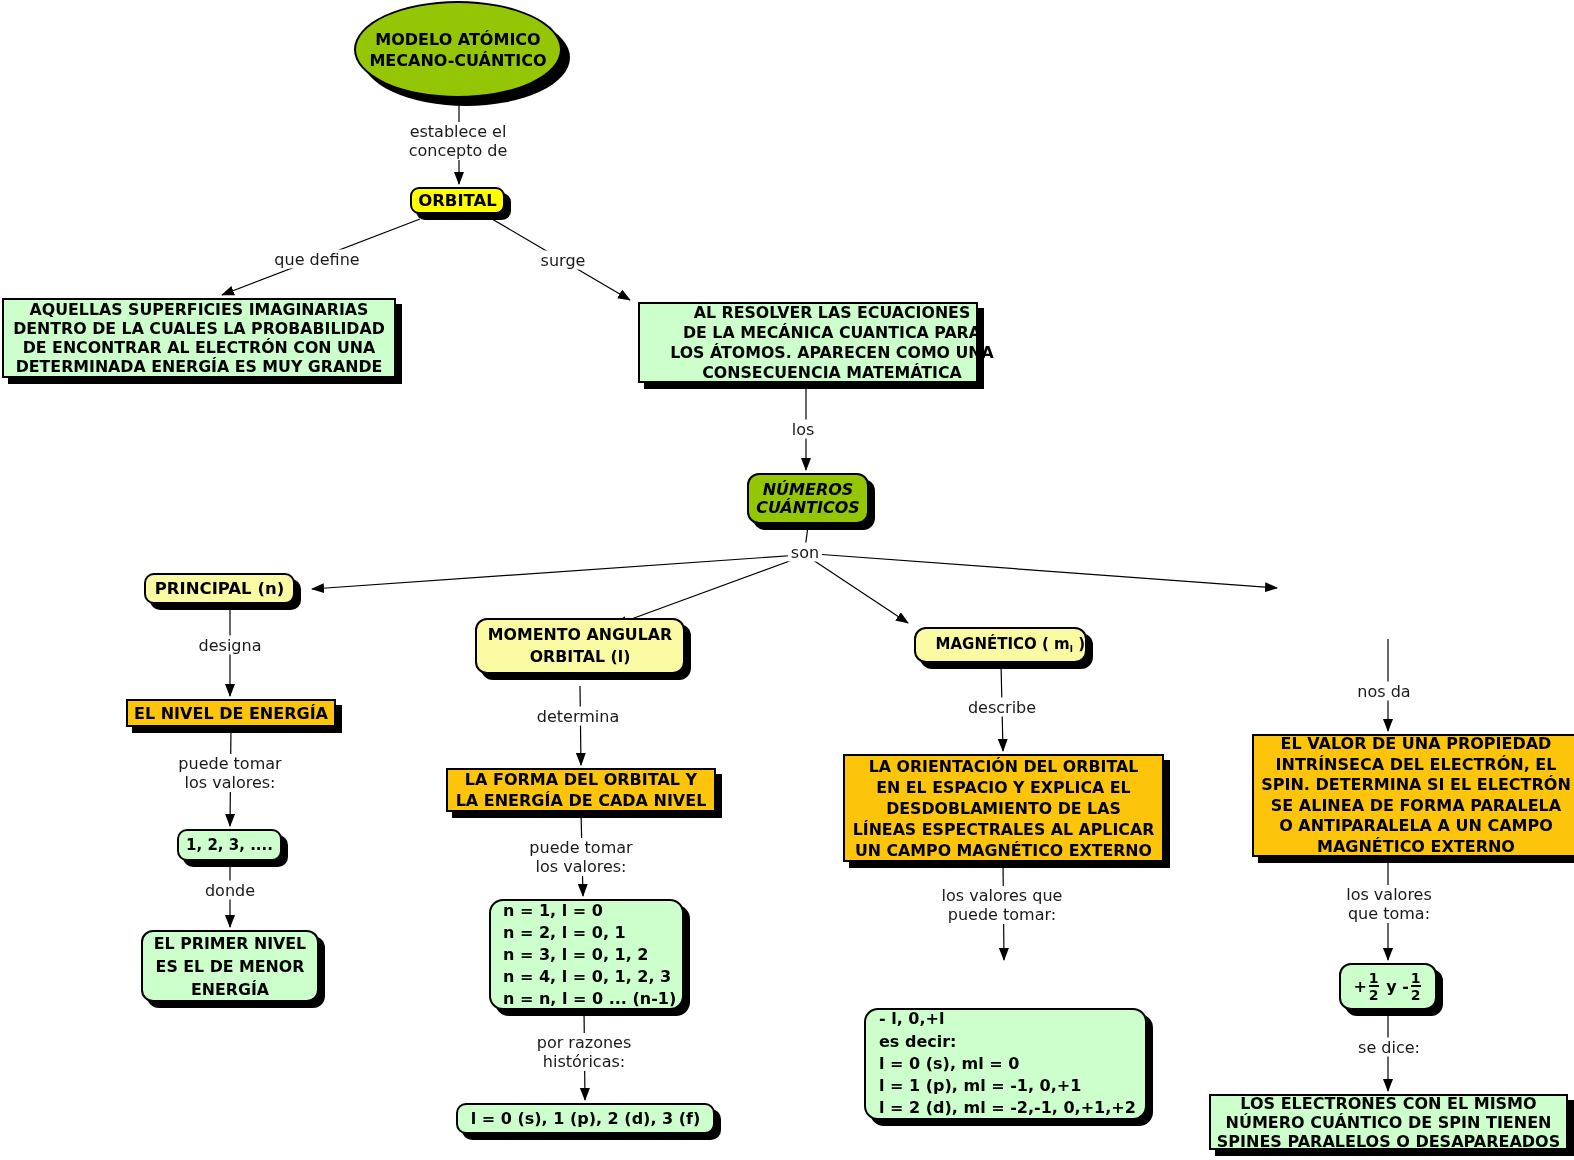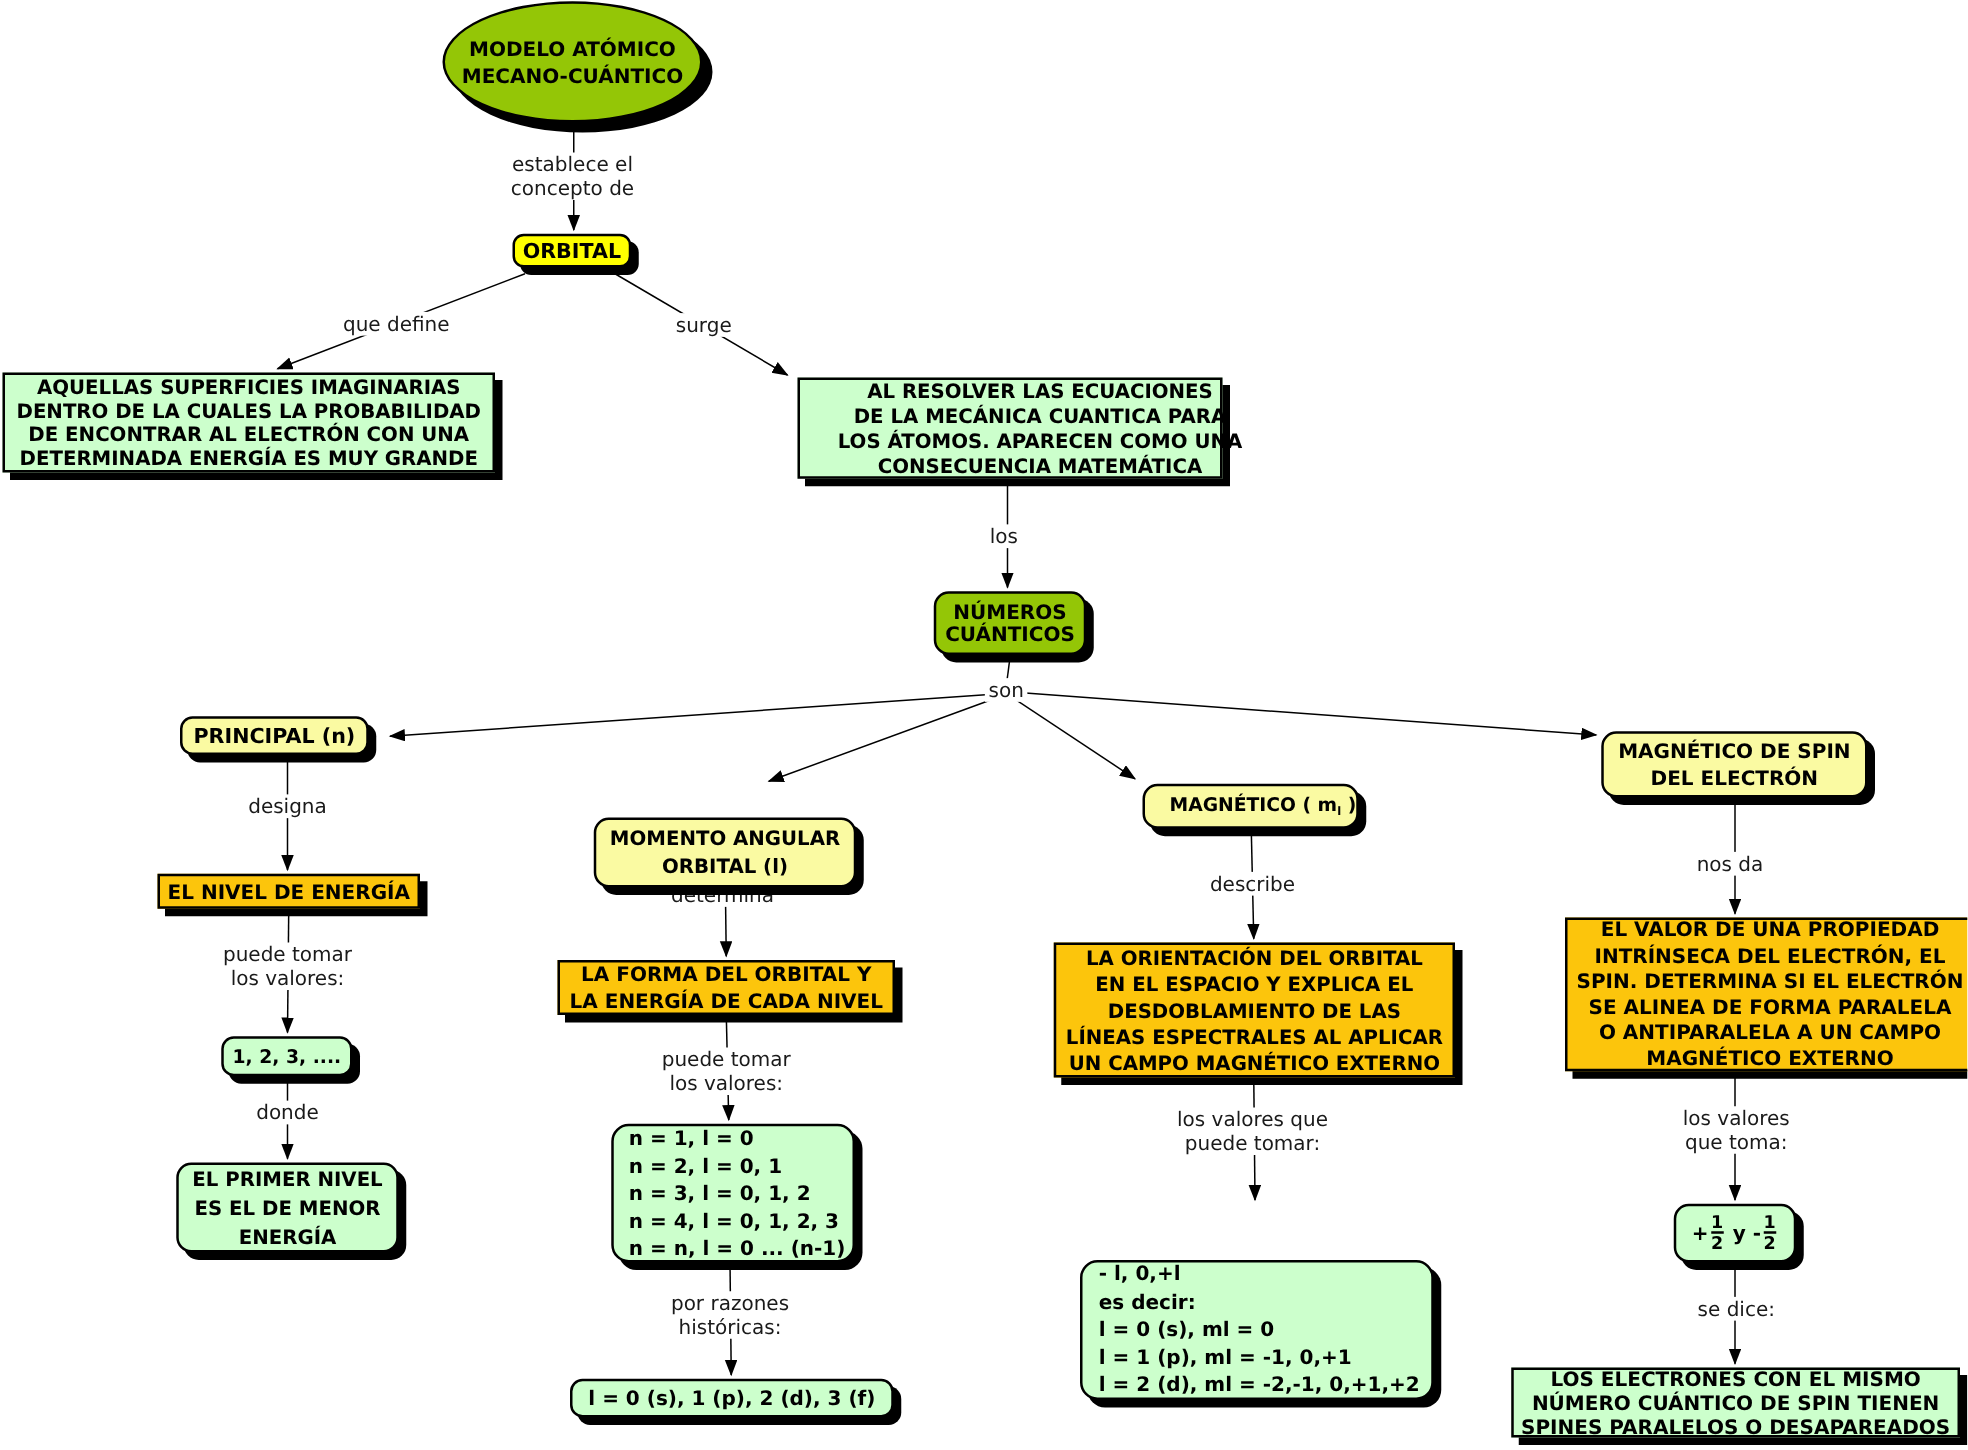--- a/index.html
+++ b/index.html
@@ -19,23 +19,23 @@
   .f-yellow{background:#FFFF00;}
   .f-pale{background:#FAFAA2;}
   .f-amber{background:#FCC50C;}
   .f-mint{background:#CCFFCC;}
   .leftalign{align-items:flex-start;text-align:left;}
 
   #node-root{left:354px;top:1px;width:208px;height:97px;font-size:16px;line-height:21px;border-width:2.5px;box-shadow:8px 8px 0 #000;}
   #node-orbital{left:410px;top:187px;width:95px;height:27px;font-size:16.5px;border-radius:9px;}
   #node-surfaces{left:2px;top:298px;width:394px;height:80px;font-size:15.8px;line-height:19px;}
   #node-equations{left:638px;top:302px;width:340px;height:81px;font-size:15.8px;line-height:20px;padding-left:48px;}
-  #node-numeros{left:747px;top:473px;width:122px;height:51px;font-size:16px;line-height:18px;border-radius:12px;}
+  #node-numeros{left:747px;top:473px;width:122px;height:51px;font-size:16px;line-height:18px;border-radius:12px;font-style:italic;}
   #node-principal{left:144px;top:573px;width:151px;height:31px;font-size:16.5px;}
-  #node-momento{left:475px;top:654px;width:210px;height:56px;font-size:15.8px;line-height:22px;border-radius:12px;}
+  #node-momento{left:475px;top:618px;width:210px;height:56px;font-size:15.8px;line-height:22px;border-radius:12px;}
   #node-magnetico{left:914px;top:627px;width:173px;height:36px;font-size:15px;border-radius:12px;align-items:flex-end;}
   #node-magspin{left:1281px;top:585px;width:213px;height:53px;font-size:16px;line-height:22px;border-radius:12px;}
   #node-elnivel{left:126px;top:699px;width:210px;height:28px;font-size:16px;}
   #node-el123{left:177px;top:829px;width:105px;height:32px;font-size:15px;}
   #node-elprimer{left:141px;top:930px;width:178px;height:72px;font-size:15.8px;line-height:23px;border-radius:12px;}
   #node-laforma{left:446px;top:768px;width:270px;height:44px;font-size:16px;line-height:21px;}
   #node-nvalues{left:489px;top:899px;width:195px;height:111px;font-size:16px;line-height:22px;border-radius:14px;padding-left:12px;}
   #node-lhist{left:456px;top:1103px;width:259px;height:31px;font-size:16px;}
   #node-laorient{left:843px;top:754px;width:321px;height:108px;font-size:15.8px;line-height:21px;}
   #node-mlvalues{left:864px;top:963px;width:283px;height:112px;font-size:16px;line-height:22.3px;border-radius:14px;padding-left:13px;margin-top:45px;}
@@ -121,21 +121,20 @@
   <div class="node ellipse f-green" id="node-root">MODELO ATÓMICO<br>MECANO-CUÁNTICO</div>
   <div class="node round f-yellow" id="node-orbital">ORBITAL</div>
   <div class="node rect f-mint" id="node-surfaces">AQUELLAS SUPERFICIES IMAGINARIAS<br>DENTRO DE LA CUALES LA PROBABILIDAD<br>DE ENCONTRAR AL ELECTRÓN CON UNA<br>DETERMINADA ENERGÍA ES MUY GRANDE</div>
   <div class="node rect f-mint" id="node-equations">AL RESOLVER LAS ECUACIONES<br>DE LA MECÁNICA CUANTICA PARA<br>LOS ÁTOMOS. APARECEN COMO UNA<br>CONSECUENCIA MATEMÁTICA</div>
   <div class="node round f-green" id="node-numeros">NÚMEROS<br>CUÁNTICOS</div>
   <div class="node round f-pale" id="node-principal">PRINCIPAL (n)</div>
   <div class="node round f-pale" id="node-momento">MOMENTO ANGULAR<br>ORBITAL (l)</div>
   <div class="node round f-pale" id="node-magnetico">
       <span><span>MAGNÉTICO ( m</span><sub class="ml">l</sub><span> )</span></span>
     </div>
-  <div class="node round f-pale" id="node-magspin">MAGNÉTICO DE SPIN<br>DEL ELECTRÓN</div>
   <div class="node rect f-amber" id="node-elnivel">EL NIVEL DE ENERGÍA</div>
   <div class="node round f-mint" id="node-el123">1, 2, 3, ....</div>
   <div class="node round f-mint" id="node-elprimer">EL PRIMER NIVEL<br>ES EL DE MENOR<br>ENERGÍA</div>
   <div class="node rect f-amber" id="node-laforma">LA FORMA DEL ORBITAL Y<br>LA ENERGÍA DE CADA NIVEL</div>
   <div class="node round f-mint leftalign" id="node-nvalues">n = 1, l = 0<br>n = 2, l = 0, 1<br>n = 3, l = 0, 1, 2<br>n = 4, l = 0, 1, 2, 3<br>n = n, l = 0 ... (n-1)</div>
   <div class="node round f-mint" id="node-lhist">l = 0 (s), 1 (p), 2 (d), 3 (f)</div>
   <div class="node rect f-amber" id="node-laorient">LA ORIENTACIÓN DEL ORBITAL<br>EN EL ESPACIO Y EXPLICA EL<br>DESDOBLAMIENTO DE LAS<br>LÍNEAS ESPECTRALES AL APLICAR<br>UN CAMPO MAGNÉTICO EXTERNO</div>
   <div class="node round f-mint leftalign" id="node-mlvalues">- l, 0,+l<br>es decir:<br>l = 0 (s), ml = 0<br>l = 1 (p), ml = -1, 0,+1<br>l = 2 (d), ml = -2,-1, 0,+1,+2</div>
   <div class="node rect f-amber" id="node-elvalor">EL VALOR DE UNA PROPIEDAD<br>INTRÍNSECA DEL ELECTRÓN, EL<br>SPIN. DETERMINA SI EL ELECTRÓN<br>SE ALINEA DE FORMA PARALELA<br>O ANTIPARALELA A UN CAMPO<br>MAGNÉTICO EXTERNO</div>
   <div class="node round f-mint" id="node-fracbox">

